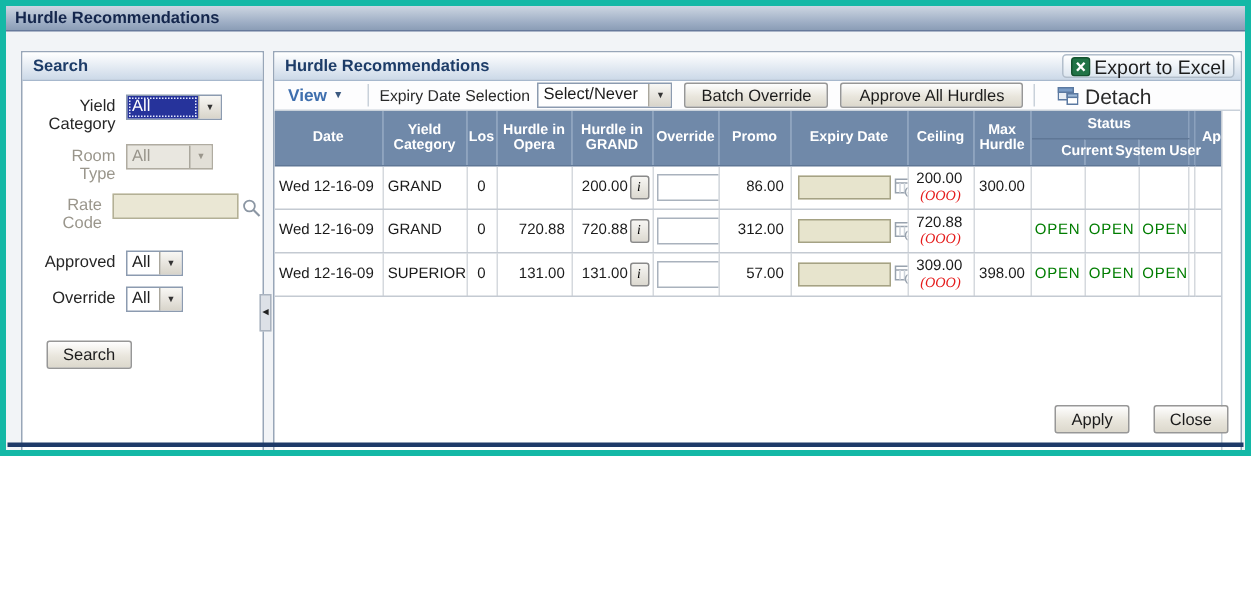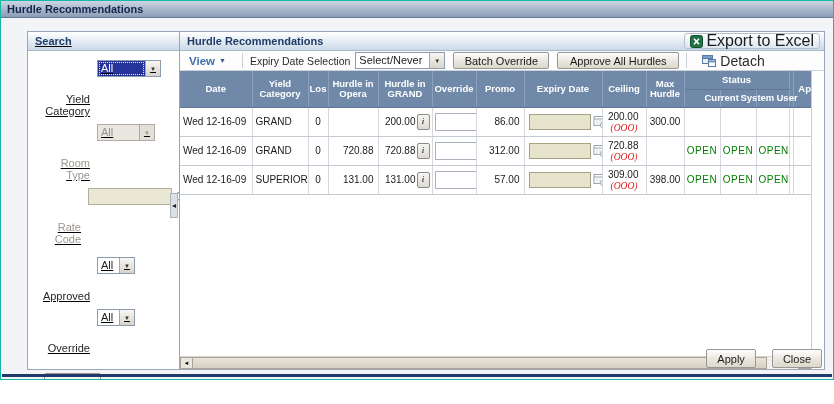--- a/index.html
+++ b/index.html
@@ -1,38 +1,38 @@
 <!DOCTYPE html>
 <html><head>
 <meta charset="utf-8">
 <style>
   * { margin:0; padding:0; box-sizing:border-box; }
   body { font-family:"Liberation Sans", sans-serif; background:#fff; }
-  .window { position:relative; width:834px; height:380px; background:#f2f4f7;
-            border:1px solid #14b8a6; overflow:hidden; }
+  .window { position:relative; width:834px; height:304px; background:#f2f4f7;
+            border:4px solid #14b8a6; overflow:hidden; }
   .bottom-rule { position:absolute; left:1px; right:1px; bottom:2px; height:3px; background:#1e3a68; }
 
   
   .titlebar { height:17px; background:linear-gradient(#cdd6e2,#9dadc4 70%,#8b9db6);
               border-bottom:1px solid #67799b; color:#14264c; font-size:11px; font-weight:bold;
               padding:2px 6px 0 6px; }
 
   
   .panel { position:absolute; top:30px; background:#fff; border:1px solid #98a6b8; }
   .panel-header { height:19px; background:linear-gradient(#ffffff,#ccd9e8);
                   border-bottom:1px solid #a7b8cd; display:flex; align-items:center;
                   justify-content:space-between; padding:0 4px 0 7px;
                   font-size:11px; font-weight:bold; color:#1d3c68; }
 
   
-  .search-panel { left:26px; width:162px; height:339px;text-decoration:underline; }
+  .search-panel { left:10px; width:162px; height:339px; }
   .form { padding-top:9px; }
   .form-row { display:flex; align-items:flex-start; margin:0 0 7px 0; }
   .form-label { width:62px; text-align:right; margin-right:7px; font-size:11px; color:#262626;
-                white-space:pre-line; line-height:12px; padding-top:2px;margin-top:31px; }
+                white-space:pre-line; line-height:12px; padding-top:2px; }
   .form-label.disabled { color:#9a968c; }
   .sel { height:17px; background:#fff; border:1px solid #8c9bb0; display:flex; align-items:stretch; }
   .sel-val { flex:1; font-size:11px; padding:1px 3px 0 3px; color:#1c1c1c; overflow:hidden; white-space:nowrap; }
   .sel-val.focused { background:#26339b; color:#fff; outline:1px dotted #e6e9ff; outline-offset:-2px; }
   .sel-btn { width:15px; background:linear-gradient(#f8f7f4,#d8d4ca); border-left:1px solid #aaa79d;
              display:flex; align-items:center; justify-content:center; font-size:6px; color:#333; }
   .sel.disabled { background:#e9e7e0; border-color:#b0aca1; }
   .sel.disabled .sel-val { color:#97938a; }
   .sel.disabled .sel-btn { background:#e2dfd7; color:#9a968c; }
   .w64 { width:64px; } .w58 { width:58px; } .w38 { width:38px; } .w90 { width:90px; }
@@ -46,21 +46,21 @@
   .search-btn { margin:12px 0 0 16px; }
 
   
   .splitter { position:absolute; left:169px; top:192px; width:8px; height:25px;
               background:#dde1e7; border:1px solid #aab3bf; display:flex; align-items:center;
               justify-content:center; font-size:7px; color:#222; }
 
   
   .table-panel { left:178px; width:646px; height:339px; display:flex; flex-direction:column; }
   .export-btn { height:16px; border:1px solid #b3bfcc; border-radius:3px;
-                background:linear-gradient(#ffffff,#dde6ef); font-size:16px; font-weight:normal;
+                background:linear-gradient(#ffffff,#dde6ef); font-size:13px; font-weight:normal;
                 color:#1c1c1c; display:flex; align-items:center; gap:3px; padding:0 5px; }
   .toolbar { height:20px; display:flex; align-items:center; border-bottom:1px solid #c9d1da;
              background:#fdfdfe; padding-left:6px; font-size:11px; color:#2a2a2a; flex:none; }
   .view-menu { color:#3f6fae; font-weight:bold; font-size:11.5px; display:flex; align-items:center;
                gap:4px; padding:0 9px 0 3px; }
   .view-arrow { font-size:7px; color:#3c5a80; }
   .tb-sep { width:1px; height:15px; background:#c9d1da; margin:0 7px; }
   .tb-label { font-size:10.5px; margin-right:5px; }
   .tb-btn { height:17px; margin-left:8px; min-width:96px; }
   .detach { display:flex; align-items:center; gap:4px; margin-left:8px; font-size:14px; }

